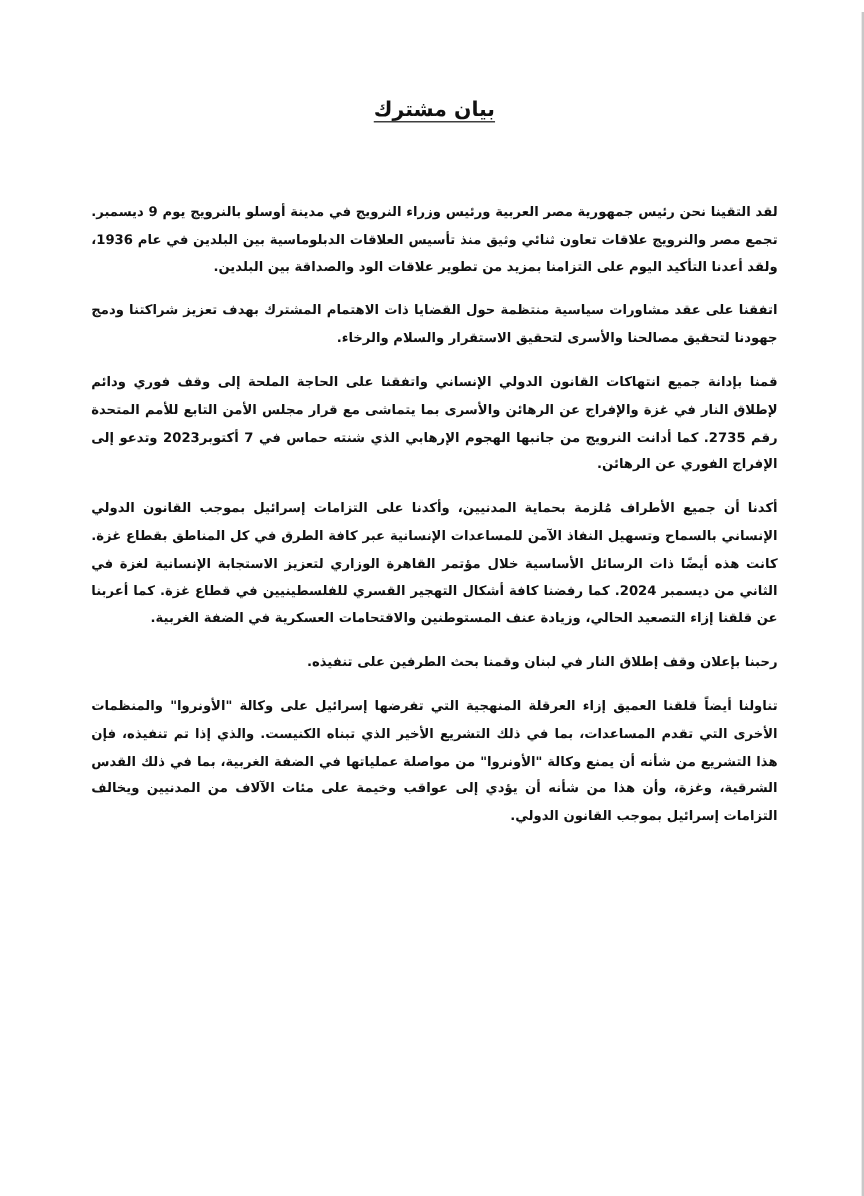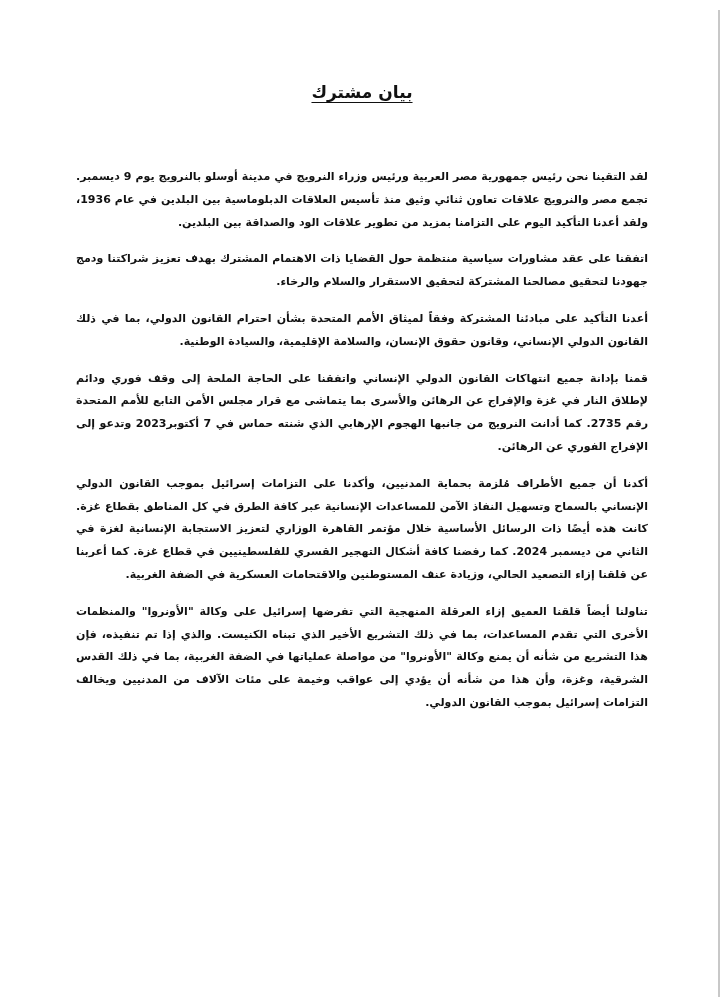--- a/index.html
+++ b/index.html
@@ -50,19 +50,19 @@
     text-align-last: right;
   }
 </style>
 </head>
 <body>
 
 <div class="page">
   <div class="doc">
     <h1 class="title">بيان مشترك</h1>
     <p class="para">لقد التقينا نحن رئيس جمهورية مصر العربية ورئيس وزراء النرويج في مدينة أوسلو بالنرويج يوم 9 ديسمبر. تجمع مصر والنرويج علاقات تعاون ثنائي وثيق منذ تأسيس العلاقات الدبلوماسية بين البلدين في عام 1936، ولقد أعدنا التأكيد اليوم على التزامنا بمزيد من تطوير علاقات الود والصداقة بين البلدين.</p>
-    <p class="para">اتفقنا على عقد مشاورات سياسية منتظمة حول القضايا ذات الاهتمام المشترك بهدف تعزيز شراكتنا ودمج جهودنا لتحقيق مصالحنا المشتركة لتحقيق الاستقرار والسلام والرخاء.</p>
-    <p class="para">أعدنا التأكيد على مبادئنا المشتركة وفقاً لميثاق الأمم المتحدة بشأن احترام القانون الدولي، بما في ذلك القانون الدولي الإنساني، وقانون حقوق الإنسان، والسلامة الإقليمية، والسيادة الوطنية.</p>
+    <p class="para">اتفقنا على عقد مشاورات سياسية منتظمة حول القضايا ذات الاهتمام المشترك بهدف تعزيز شراكتنا ودمج جهودنا لتحقيق مصالحنا والأسرى لتحقيق الاستقرار والسلام والرخاء.</p>
     <p class="para">قمنا بإدانة جميع انتهاكات القانون الدولي الإنساني واتفقنا على الحاجة الملحة إلى وقف فوري ودائم لإطلاق النار في غزة والإفراج عن الرهائن والأسرى بما يتماشى مع قرار مجلس الأمن التابع للأمم المتحدة رقم 2735. كما أدانت النرويج من جانبها الهجوم الإرهابي الذي شنته حماس في 7 أكتوبر2023 وتدعو إلى الإفراج الفوري عن الرهائن.</p>
     <p class="para">أكدنا أن جميع الأطراف مُلزمة بحماية المدنيين، وأكدنا على التزامات إسرائيل بموجب القانون الدولي الإنساني بالسماح وتسهيل النفاذ الآمن للمساعدات الإنسانية عبر كافة الطرق في كل المناطق بقطاع غزة. كانت هذه أيضًا ذات الرسائل الأساسية خلال مؤتمر القاهرة الوزاري لتعزيز الاستجابة الإنسانية لغزة في الثاني من ديسمبر 2024. كما رفضنا كافة أشكال التهجير القسري للفلسطينيين في قطاع غزة. كما أعربنا عن قلقنا إزاء التصعيد الحالي، وزيادة عنف المستوطنين والاقتحامات العسكرية في الضفة الغربية.</p>
+    <p class="para">رحبنا بإعلان وقف إطلاق النار في لبنان وقمنا بحث الطرفين على تنفيذه.</p>
     <p class="para">تناولنا أيضاً قلقنا العميق إزاء العرقلة المنهجية التي تفرضها إسرائيل على وكالة "الأونروا" والمنظمات الأخرى التي تقدم المساعدات، بما في ذلك التشريع الأخير الذي تبناه الكنيست. والذي إذا تم تنفيذه، فإن هذا التشريع من شأنه أن يمنع وكالة "الأونروا" من مواصلة عملياتها في الضفة الغربية، بما في ذلك القدس الشرقية، وغزة، وأن هذا من شأنه أن يؤدي إلى عواقب وخيمة على مئات الآلاف من المدنيين ويخالف التزامات إسرائيل بموجب القانون الدولي.</p>
   </div>
 </div>
 
 </body></html>

